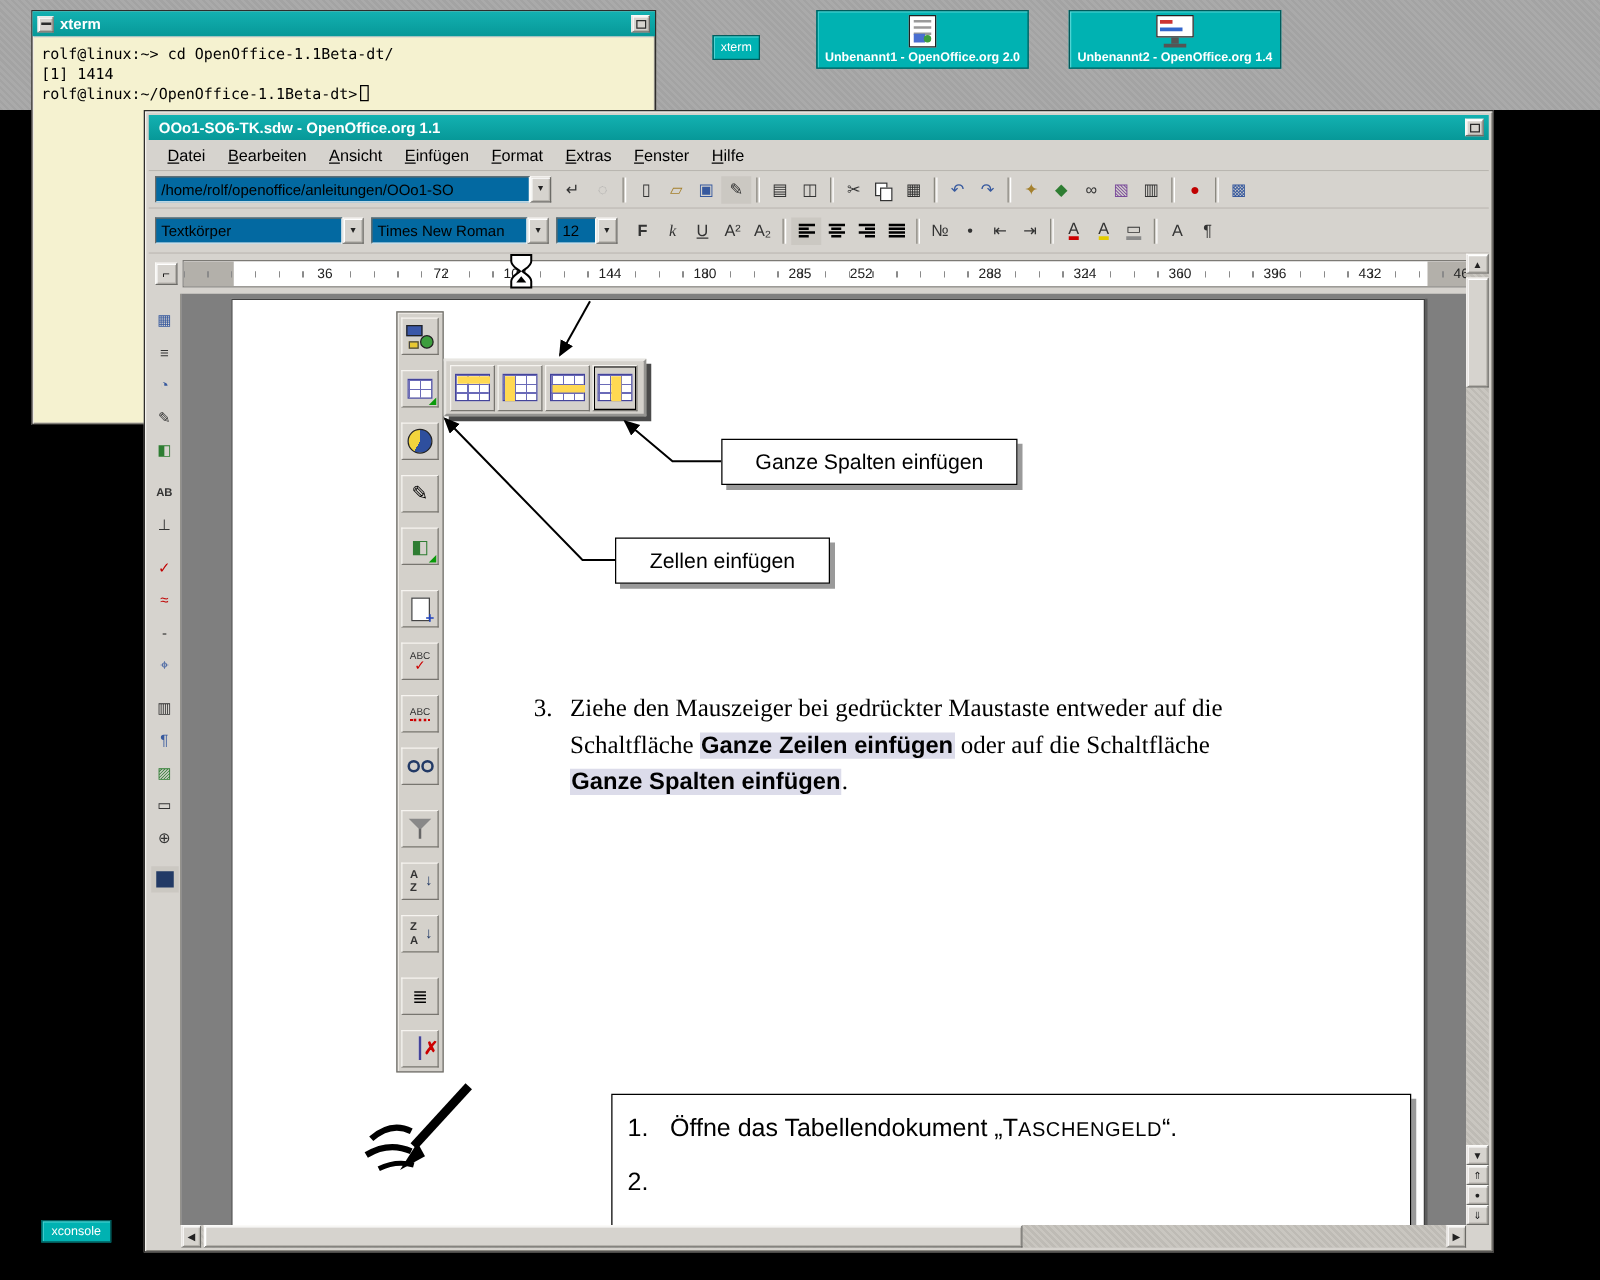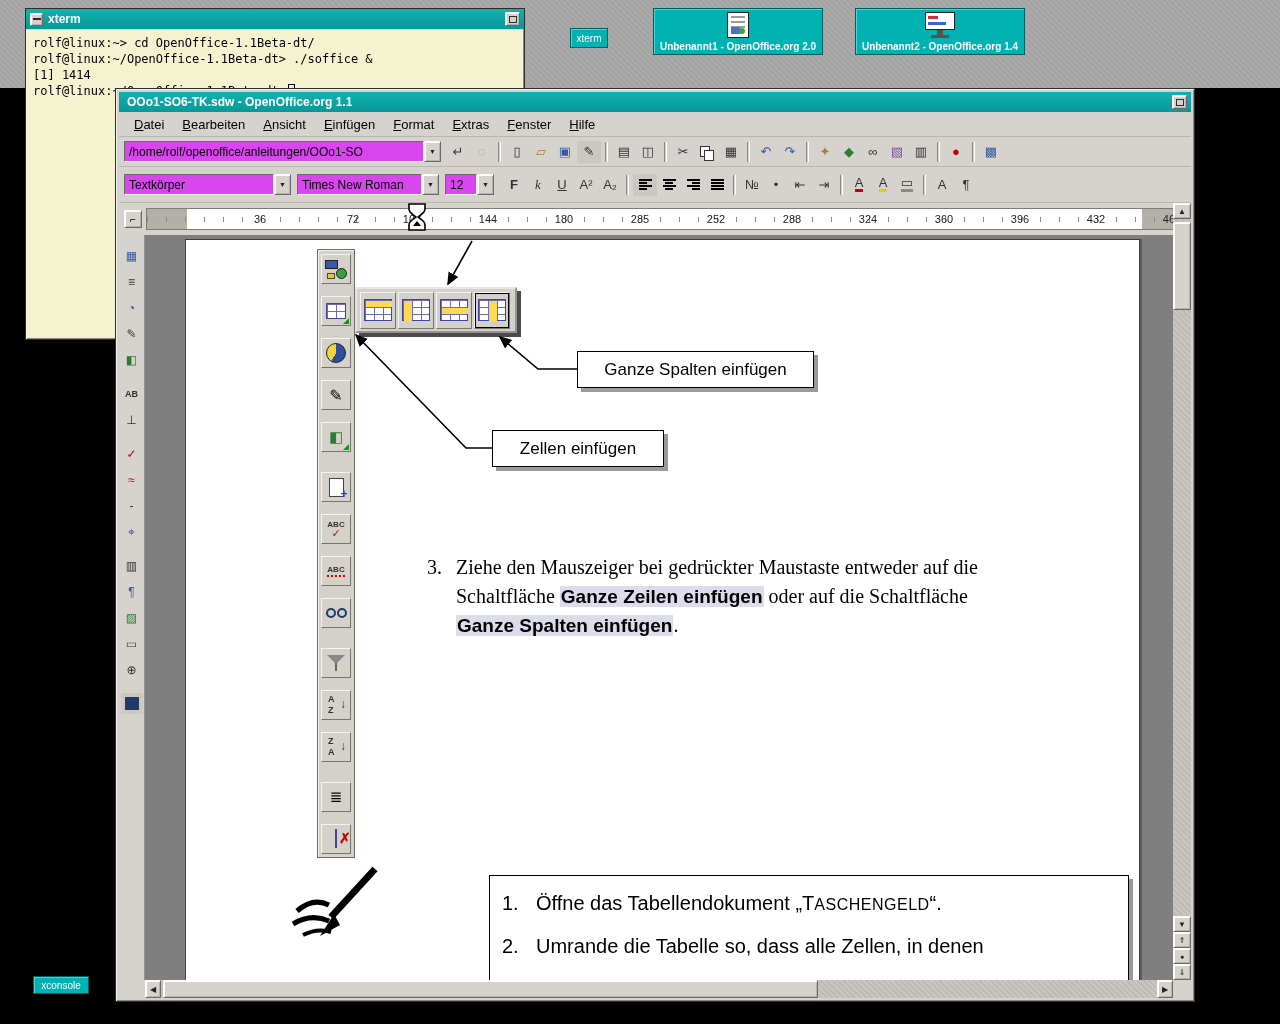--- a/index.html
+++ b/index.html
@@ -10,21 +10,21 @@
 
 .band{left:0;top:0;width:1280px;height:88px;background:#a7a7a7;background-image:repeating-linear-gradient(45deg,#a3a3a3 0 2px,#aaaaaa 2px 4px)}
 
 .winframe{background:#d6d3ce;border:1px solid #2e2d2b;box-shadow:inset 1px 1px 0 #f4f2ee,inset -1px -1px 0 #8a8880}
 .tbar{background:linear-gradient(#13b1b1,#079898);color:#fff;display:flex;align-items:center;font-size:12px;font-weight:bold;padding:0 4px;position:relative}
 .btn3d{background:#d6d3ce;border:1px solid;border-color:#fbfaf8 #6b6a66 #6b6a66 #fbfaf8;box-shadow:inset 1px 1px 0 #fff,inset -1px -1px 0 #b5b2ac;display:flex;align-items:center;justify-content:center;cursor:default}
 .pressed{border:1px solid;border-color:#6b6a66 #fbfaf8 #fbfaf8 #6b6a66;box-shadow:none;background:#cbc8c2}
 .flaticon{display:flex;align-items:center;justify-content:center;width:24px;height:22px;font-size:13px;color:#333;border:1px solid transparent;flex:none}
 .sep{width:3px;height:20px;border-left:1px solid #8a8880;border-right:1px solid #fff;margin:0 4px;flex:none}
 .combo{display:flex;align-items:center;flex:none}
-.cval{height:21px;background:#d946ef;border:1px solid;border-color:#6b6a66 #fbfaf8 #fbfaf8 #6b6a66;font-size:12px;line-height:18px;padding:1px 4px;white-space:nowrap;overflow:hidden;color:#000}
+.cval{height:21px;background:#0369a1;border:1px solid;border-color:#6b6a66 #fbfaf8 #fbfaf8 #6b6a66;font-size:12px;line-height:18px;padding:1px 4px;white-space:nowrap;overflow:hidden;color:#000}
 .cdd{width:17px;height:21px;font-size:7px;color:#222}
 .mono{font-family:"DejaVu Sans Mono","Liberation Mono",monospace}
 
 #xterm-win{left:25px;top:8px;width:500px;height:332px;z-index:1}
 #xterm-win .tbar{height:20px}
 .xbody{position:absolute;left:1px;right:1px;top:21px;bottom:1px;background:#f5f2d0;padding:5px 6px;font-size:12px;line-height:16px;color:#000}
 .xcursor{display:inline-block;width:7px;height:13px;border:1px solid #000;vertical-align:-2px;margin-left:2px}
 .tbtn{width:15px;height:14px;flex:none}
 .tbtn i{display:block;width:8px;height:7px;border:1px solid #2b2b2b;background:#d6d3ce}
 .tico{width:13px;height:13px;margin-right:5px}
@@ -74,21 +74,21 @@
 .shapes{position:relative;width:22px;height:20px}
 .shapes .r{position:absolute;left:0;top:1px;width:13px;height:9px;background:#3a57a8;border:1px solid #222}
 .shapes .c{position:absolute;right:0;bottom:0;width:11px;height:11px;background:#3d9e3d;border:1px solid #222;border-radius:50%}
 .shapes .y{position:absolute;left:2px;bottom:0;width:8px;height:6px;background:#e8c832;border:1px solid #444}
 .pie{width:20px;height:20px;border-radius:50%;border:1px solid #222;background:conic-gradient(#2e4f9e 0 210deg,#f2d43c 210deg 360deg)}
 .mgrid{position:relative;width:28px;height:22px;background:repeating-linear-gradient(to right,#6a6ab8 0 1px,transparent 1px 9px),repeating-linear-gradient(to bottom,#6a6ab8 0 1px,transparent 1px 7px),#fff;border:1px solid #44449a}
 .mgrid.sm{width:20px;height:16px}
 .mgh{position:absolute;background:#ffd952}
 .docplus{position:relative;width:15px;height:19px;background:#fff;border:1px solid #444}
 .docplus b{position:absolute;right:-5px;bottom:-3px;color:#2244bb;font-size:12px;line-height:10px}
-.abctxt{font-size:8px;font-weight:bold;letter-spacing:0;color:#333;line-height:8px}
+.abctxt{font-size:8px;font-weight:normal;letter-spacing:0;color:#333;line-height:8px}
 .wavy{border-bottom:2px dotted #c00;padding-bottom:1px}
 .chk{color:#c00;font-size:11px;line-height:9px}
 .binoc{display:flex;gap:1px}
 .binoc i{width:10px;height:10px;border:2px solid #223a66;border-radius:50%}
 .funnel{position:relative;width:18px;height:18px}
 .funnel .cone{position:absolute;left:0;top:1px;width:0;height:0;border-left:9px solid transparent;border-right:9px solid transparent;border-top:9px solid #888}
 .funnel .stem{position:absolute;left:8px;top:9px;width:2px;height:8px;background:#666}
 .sorti{position:relative;width:20px;height:20px;font-size:9px;font-weight:bold;color:#333}
 .sorti .ltr1{position:absolute;left:2px;top:0;line-height:9px}
 .sorti .ltr2{position:absolute;left:2px;bottom:0;line-height:9px}
@@ -146,21 +146,20 @@
           <i></i>
         </span>
       <span>xterm</span>
       <span class="tspacer"></span>
       <span class="btn3d tbtn">
           <i></i>
         </span>
     </div>
     <div class="xbody mono">
       <div>rolf@linux:~&gt; cd OpenOffice-1.1Beta-dt/</div>
-      <div>rolf@linux:~/OpenOffice-1.1Beta-dt&gt; ./soffice &amp;</div>
       <div>[1] 1414</div>
       <div><span>rolf@linux:~/OpenOffice-1.1Beta-dt&gt;</span><span class="xcursor"></span></div>
     </div>
   </div>
 
   <div class="abs minlabel" style="left:570px;top:28px;width:38px;height:20px">
       <span>xterm</span>
     </div>
 
   <div class="abs minwin" style="left:653px;top:8px">
@@ -386,21 +385,21 @@
       <div class="rstrip">
         <div class="rmarg" style="left:0;width:40px"></div>
         <div class="rmarg" style="left:995px;right:0"></div>
         <div class="rticks"></div>
         <span class="rnum" style="left:101px">36</span>
         <span class="rnum" style="left:194px">72</span>
         <span class="rnum" style="left:253px">108</span>
         <span class="rnum" style="left:329px">144</span>
         <span class="rnum" style="left:405px">180</span>
         <span class="rnum" style="left:481px">285</span>
-        <span class="rnum" style="left:557px">252</span>
+        <span class="rnum" style="left:530px">252</span>
         <span class="rnum" style="left:633px">288</span>
         <span class="rnum" style="left:709px">324</span>
         <span class="rnum" style="left:785px">360</span>
         <span class="rnum" style="left:861px">396</span>
         <span class="rnum" style="left:937px">432</span>
         <span class="rnum" style="left:1013px">468</span>
       </div>
     </div>
 
     <div class="lefttb">
@@ -590,21 +589,21 @@
           <path d="M16 72 q 14 -7 28 -3" stroke="#000" stroke-width="4" fill="none"></path>
         </svg>
 
         <div class="docbox" style="left:303px;top:635px;width:640px;height:150px">
           <div class="brow">
             <span class="bnum">1.</span>
             <span><span>Öffne das Tabellendokument „T</span><span class="caps">ASCHENGELD</span><span>“.</span></span>
           </div>
           <div class="brow">
             <span class="bnum">2.</span>
-            <span><span>Umrande die Tabelle so, dass alle Zellen, in denen</span><br></span>
+            <span><br></span>
           </div>
         </div>
 
       </div>
     </div>
 
     <div class="vscroll">
       <span class="btn3d sbtn">
           <span>▲</span>
         </span>

